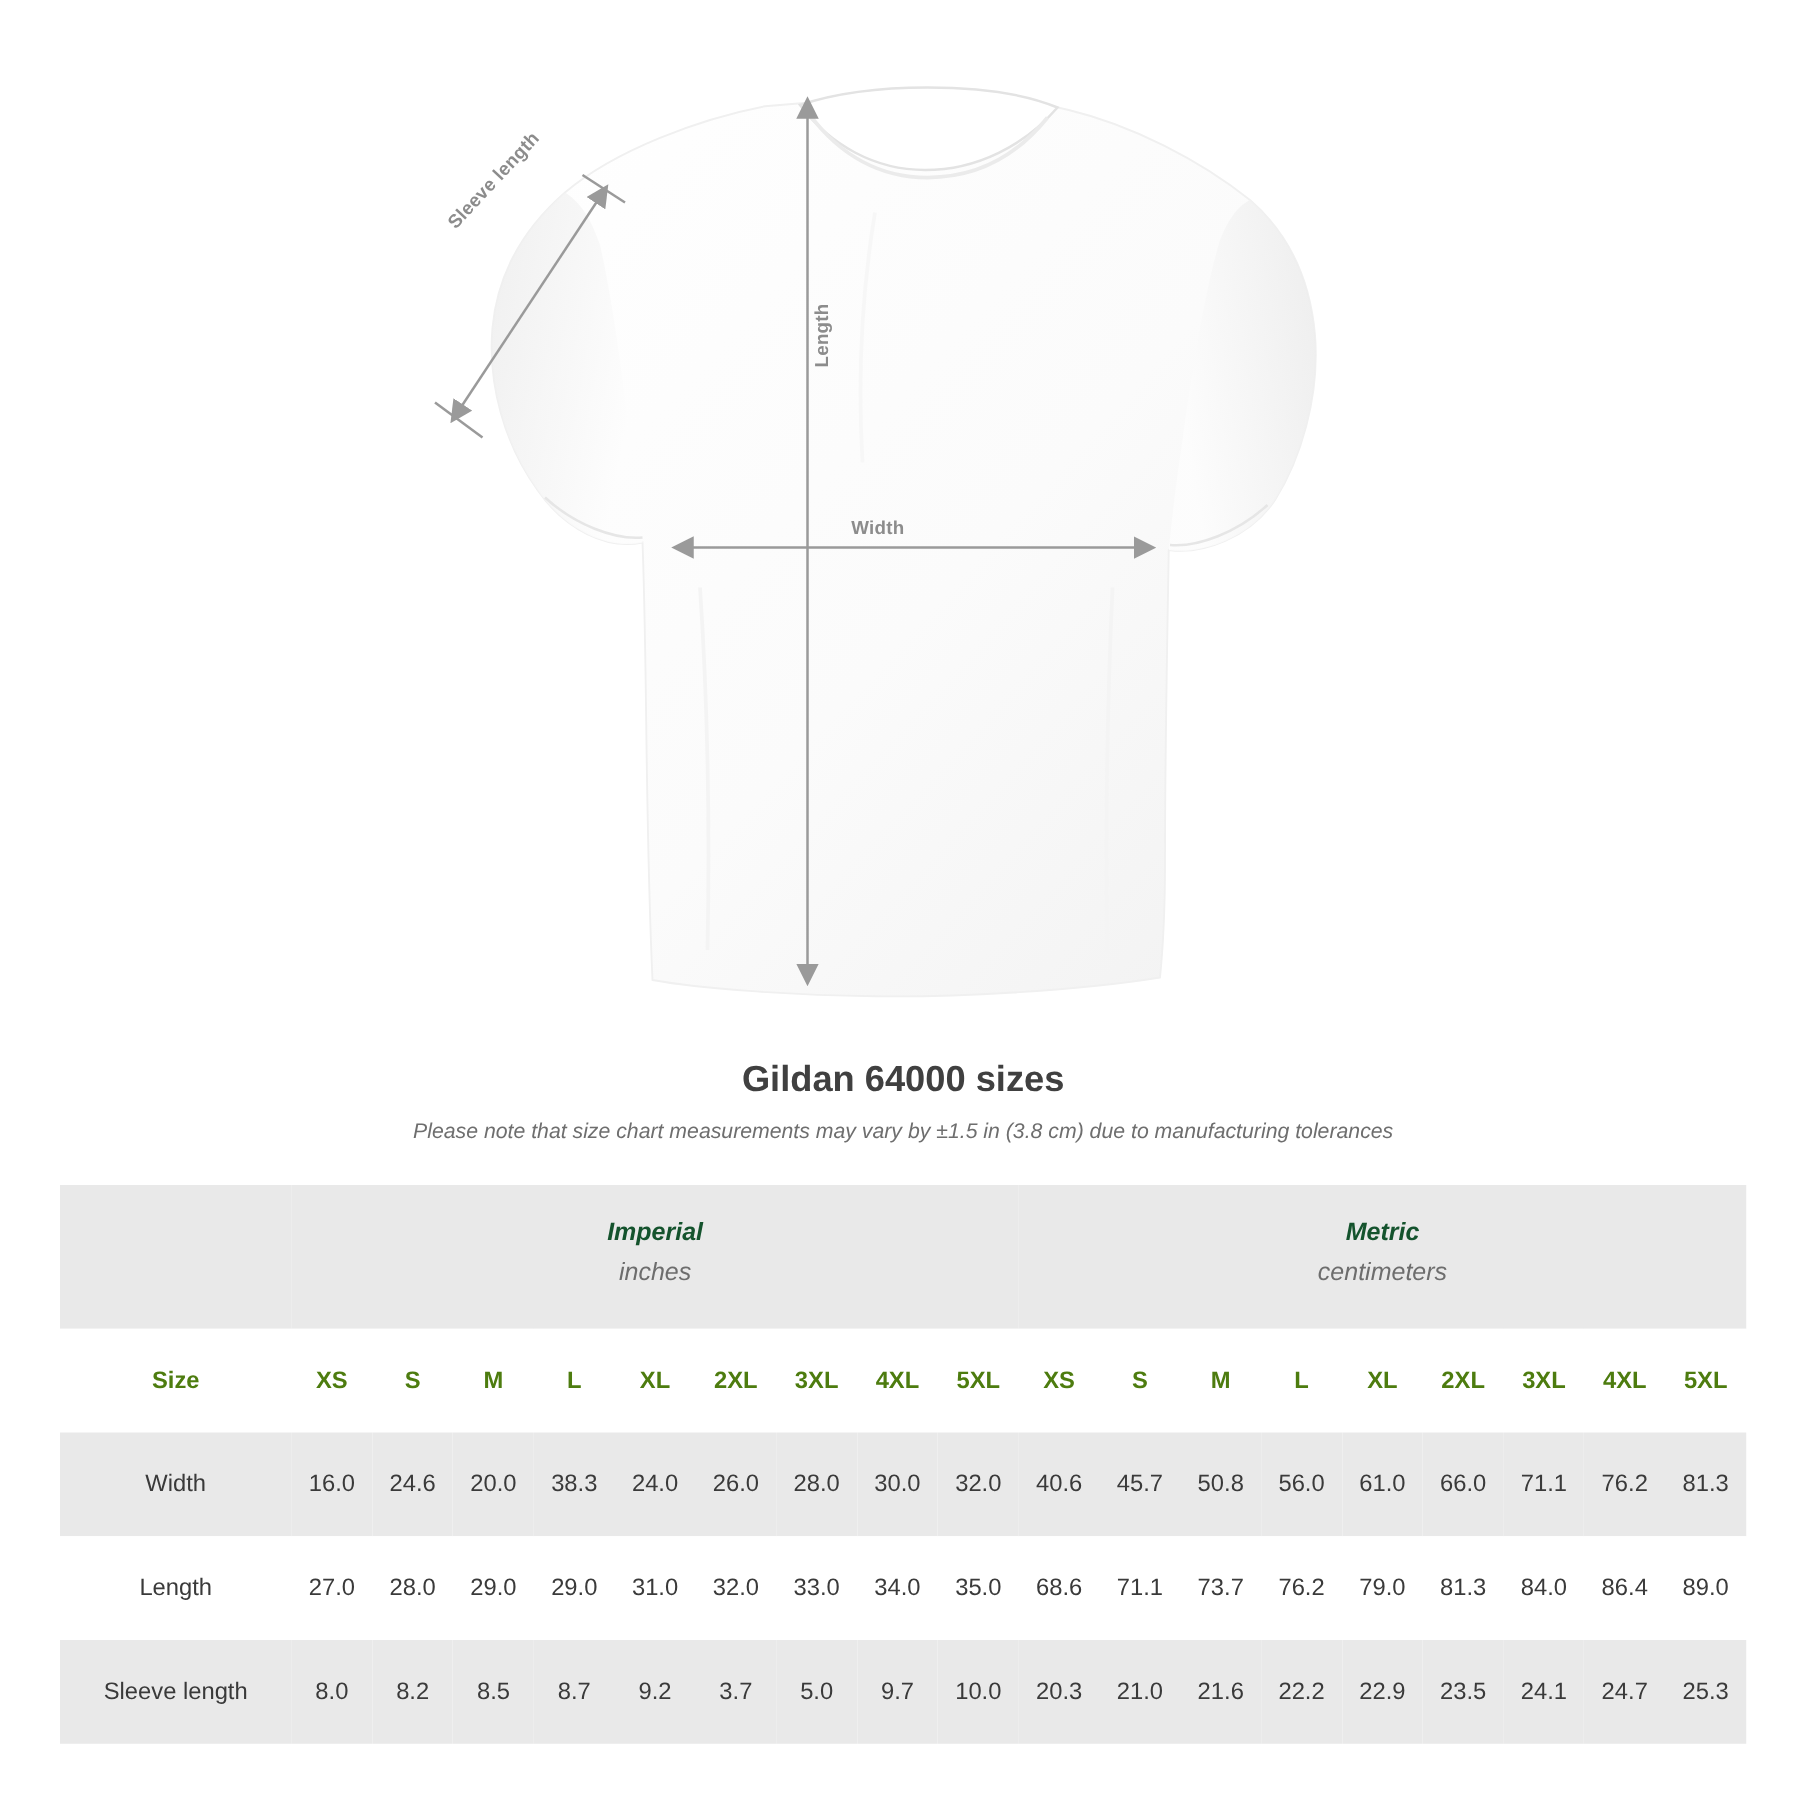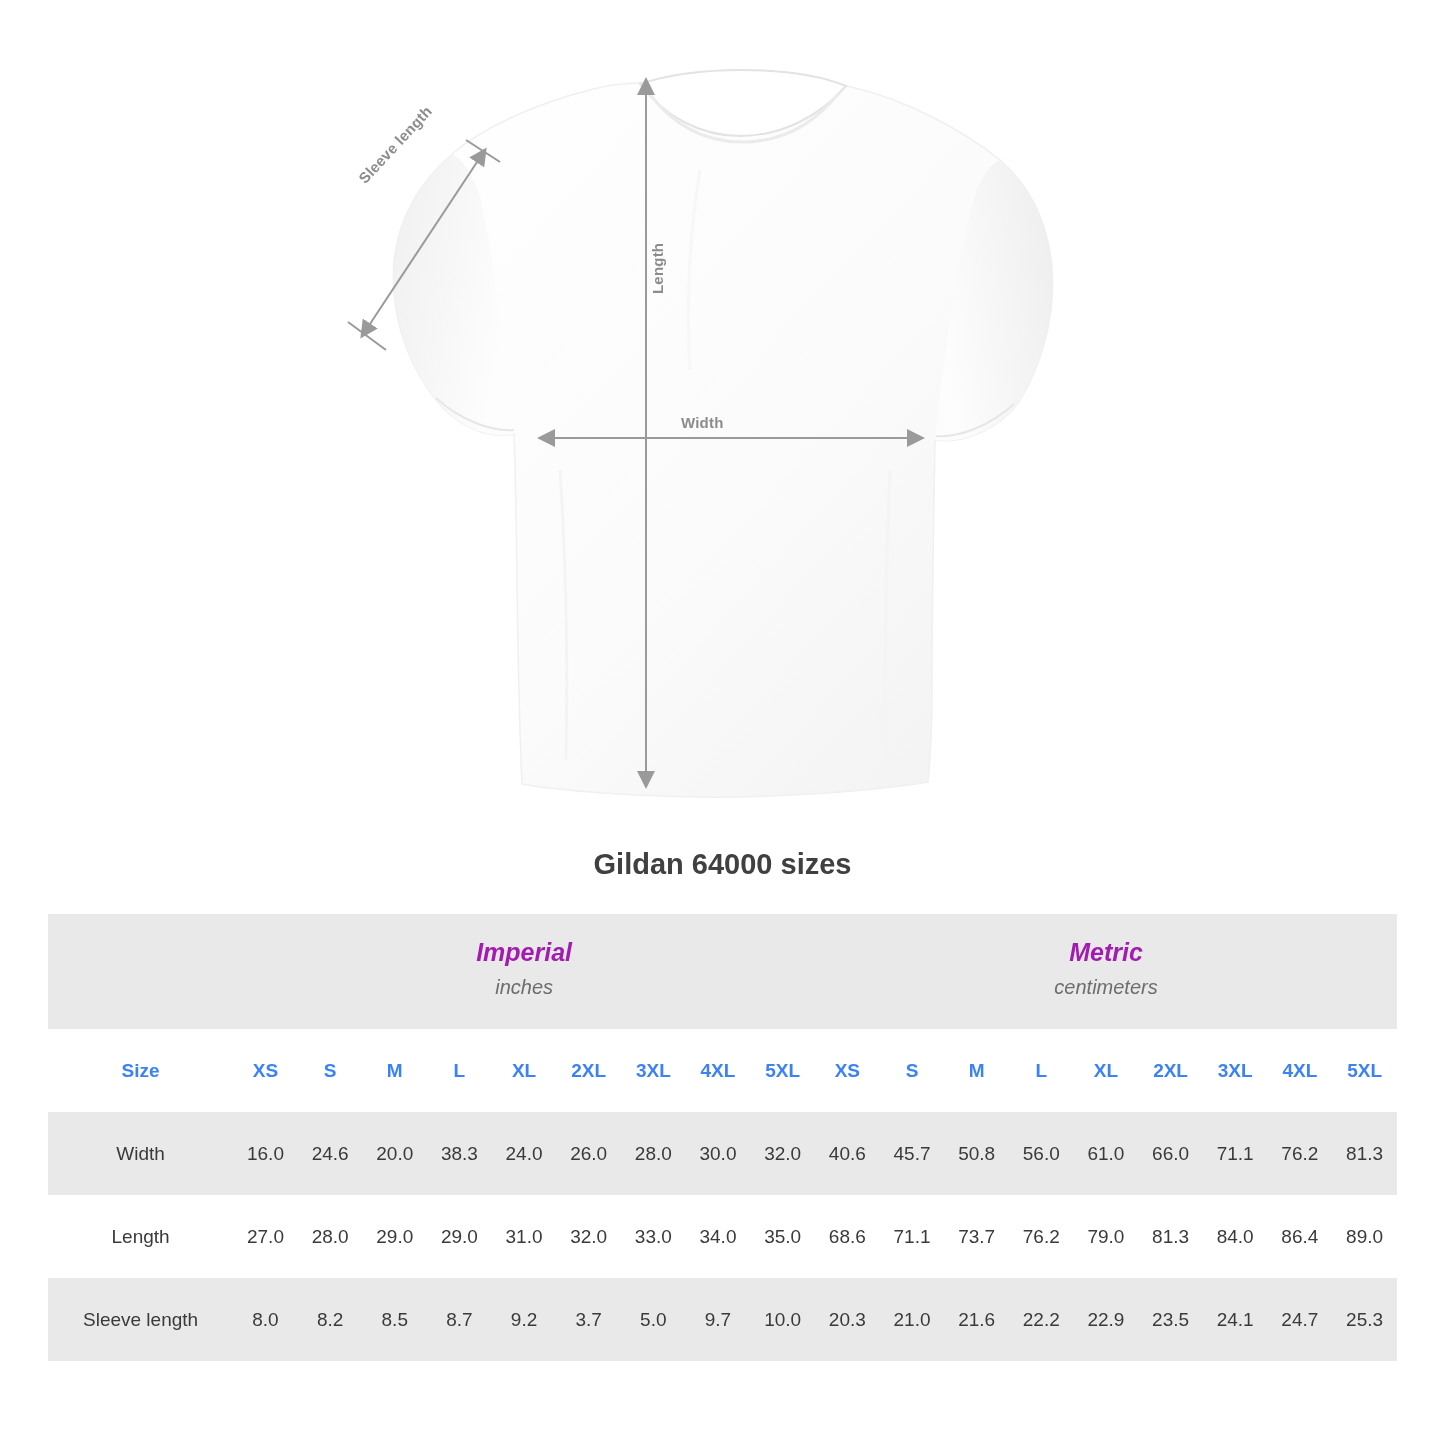--- a/index.html
+++ b/index.html
@@ -86,38 +86,38 @@
     color: #3a3a3a;
     font-weight: normal;
     padding: 0;
     border: none;
   }
   .unit-header td {
     height: 115px;
     background: #e9e9e9;
   }
   .unit-name {
-    font-size: 25px;
+    font-size: 20px;
     font-style: italic;
     font-weight: bold;
-    color: #a21caf;
+    color: #14532d;
     line-height: 1.25;
   }
   .unit-sub {
     font-size: 20px;
     font-style: italic;
     color: #6d6d6d;
     line-height: 1.9;
   }
   tr.row-size td {
     height: 83px;
     background: #ffffff;
     font-size: 19px;
     font-weight: bold;
-    color: #3b82f6;
+    color: #4d7c0f;
   }
   tr.row-size td.rowlabel {
     font-size: 19px;
     font-weight: bold;
   }
   tr.row-data td {
     height: 83px;
     font-size: 19px;
   }
   tr.row-shaded td {
@@ -207,20 +207,21 @@
     <line x1="540" y1="438" x2="922" y2="438" stroke="#9a9a9a" stroke-width="2" marker-start="url(#arrowStart)" marker-end="url(#arrowEnd)"></line>
   </svg>
 
   <div class="dim-label label-sleeve">Sleeve length</div>
   <div class="dim-label label-length">Length</div>
   <div class="dim-label label-width">Width</div>
 </div>
 
 <div class="title-block">
   <h1 class="chart-title">Gildan 64000 sizes</h1>
+  <p class="chart-note">Please note that size chart measurements may vary by ±1.5 in (3.8 cm) due to manufacturing tolerances</p>
 </div>
 
 <div class="table-wrap">
   <table class="size-table">
     <colgroup>
       <col style="width:185px">
       <col span="18" style="width:64.6px">
     </colgroup>
     <tbody>
       <tr class="unit-header">

